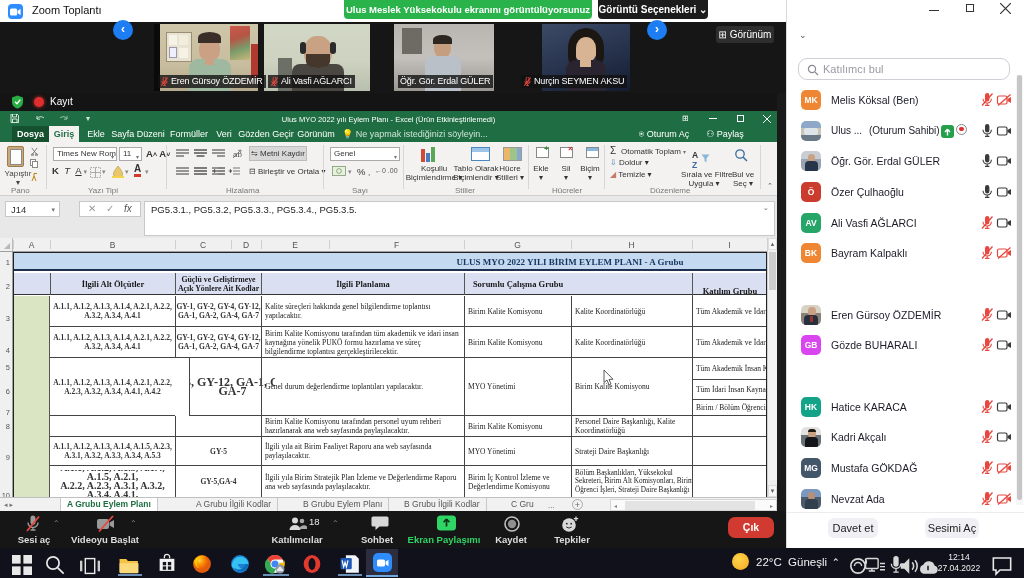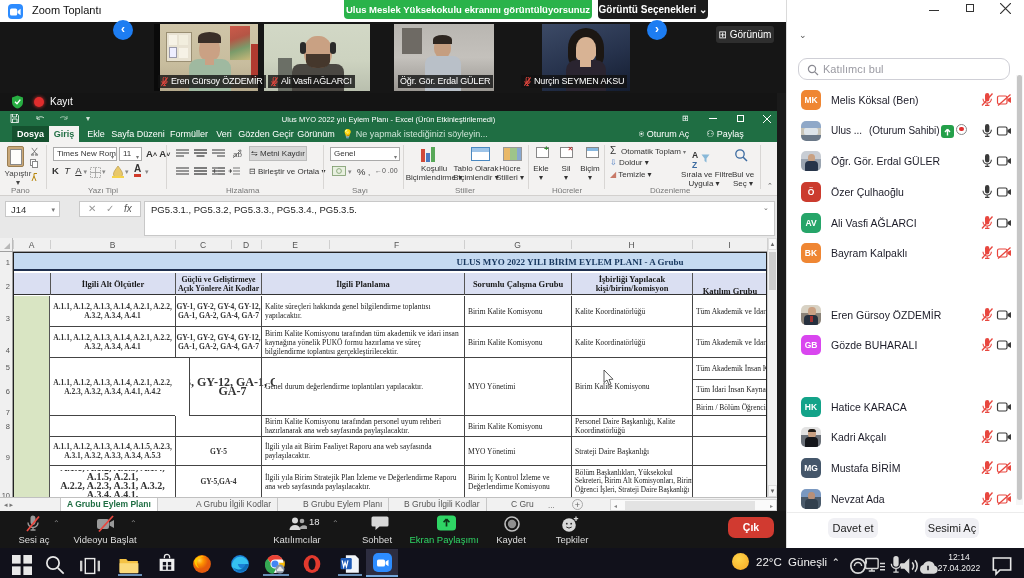--- a/index.html
+++ b/index.html
@@ -43,21 +43,21 @@
   #rowhdr { position:absolute; left:0; top:0; width:13px; height:245px; background:#f0f0f0; border-right:1px solid #9f9f9f; }
   .rnum { position:absolute; right:2px; font-size:7.5px; color:#555; }
   .cell { position:absolute; font-family:"Liberation Serif", serif; color:#1a1a1a; overflow:hidden; }
   .cc { display:flex; align-items:center; justify-content:center; text-align:center; }
   .cl { display:flex; align-items:center; text-align:left; }
   #vscroll { left:767px; top:127px; width:10px; height:259px; background:#f1f1f1; border-left:1px solid #d0d0d0; }
   #sheettabs { left:0; top:386px; width:777px; height:14px; background:#f1f1f1; border-top:1px solid #c0c0c0; font-size:8.5px; color:#555; }
   .stab { position:absolute; top:0; height:13px; line-height:13px; padding:0 6px; border-right:1px solid #c8c8c8; }
   
   #ztoolbar { left:0; top:511px; width:786px; height:37px; background:#161616; color:#ddd; font-size:9.5px; }
-  .ztl { position:absolute; top:23px; text-align:center; white-space:nowrap; }
+  .ztl { position:absolute; top:23px; text-align:center; white-space:nowrap;font-weight:bold; }
   .zti { position:absolute; top:4px; }
   
   #taskbar { left:0; top:548px; width:1024px; height:30px; background:#11111b; color:#fff; }
   .tbi { position:absolute; top:5px; width:20px; height:20px; }
   
   #panel { left:786px; top:0; width:238px; height:548px; background:#fff; border-left:1px solid #dadada; }
   #phdr { position:absolute; left:0; top:28px; width:238px; text-align:center; font-size:11.5px; font-weight:bold; color:#1a1a1a; }
   #searchbox { position:absolute; left:11px; top:58px; width:212px; height:22px; border:1px solid #cfcfd6; border-radius:9px; font-size:11px; color:#9a9aa2; line-height:20px; }
   .prow { position:absolute; left:0; width:227px; height:30px; }
   .pav { position:absolute; left:14px; top:5px; width:20px; height:20px; border-radius:5px; color:#fff; font-weight:bold; font-size:8.5px; text-align:center; line-height:20px; overflow:hidden; }
@@ -387,21 +387,20 @@
       </div>
 
       <div class="cell cc" style="left:13px;top:0;width:754px;height:19px;background:#c5daf1;border-bottom:2px solid #1f2f4f"></div>
       <div class="cell" style="left:370px;top:5px;width:400px;font-size:9px;font-weight:bold;color:#17375e;text-align:center">ULUS MYO 2022 YILI BİRİM EYLEM PLANI - A Grubu</div>
 
       <div class="cell" style="left:13px;top:21px;width:754px;height:22px;background:#dadff2;border-bottom:1px solid #333"></div>
       <div class="cell cc" style="left:50px;top:21px;width:125px;height:22px;font-size:8.5px;font-weight:bold;border-left:1px solid #555">İlgili Alt Ölçütler</div>
       <div class="cell cc" style="left:175px;top:21px;width:86px;height:22px;font-size:7.8px;font-weight:bold;line-height:9.5px;border-left:1px solid #555;white-space:nowrap">Güçlü ve Geliştirmeye<br>Açık Yönlere Ait Kodlar</div>
       <div class="cell cc" style="left:261px;top:21px;width:203px;height:22px;font-size:8.5px;font-weight:bold;border-left:1px solid #555">İlgili Planlama</div>
       <div class="cell cc" style="left:464px;top:21px;width:107px;height:22px;font-size:8.5px;font-weight:bold;border-left:1px solid #555">Sorumlu Çalışma Grubu</div>
-      <div class="cell cc" style="left:571px;top:21px;width:121px;height:22px;font-size:8.5px;font-weight:bold;line-height:9.5px;border-left:1px solid #555">İşbirliği Yapılacak<br>kişi/birim/komisyon</div>
       <div class="cell cc" style="left:692px;top:21px;width:75px;height:35px;font-size:8.5px;font-weight:bold;border-left:1px solid #555">Katılım Grubu</div>
 
       <div class="cell" style="left:13px;top:44px;width:37px;height:201px;background:#d9e5c3;border-right:1px solid #555"></div>
 
       <div class="cell cc" style="left:50px;top:44px;width:125px;height:31px;font-size:7.5px;font-weight:bold;line-height:9px;border-bottom:1px solid #444;color:#333;white-space:nowrap">A.1.1, A.1.2, A.1.3, A.1.4, A.2.1, A.2.2,<br>A.3.2, A.3.4, A.4.1</div>
       <div class="cell cc" style="left:175px;top:44px;width:86px;height:31px;font-size:7.5px;font-weight:bold;line-height:9px;border-bottom:1px solid #444;border-left:1px solid #444;color:#333;white-space:nowrap">GY-1, GY-2, GY-4, GY-12,<br>GA-1, GA-2, GA-4, GA-7</div>
       <div class="cell cl" style="left:261px;top:44px;width:203px;height:31px;font-size:7.5px;line-height:9px;border-bottom:1px solid #444;border-left:1px solid #444;padding:0 3px">Kalite süreçleri hakkında genel bilgilendirme toplantısı yapılacaktır.</div>
       <div class="cell cl" style="left:464px;top:44px;width:107px;height:31px;font-size:7.5px;border-bottom:1px solid #444;border-left:1px solid #444;padding:0 3px">Birim Kalite Komisyonu</div>
       <div class="cell cl" style="left:571px;top:44px;width:121px;height:31px;font-size:7.5px;border-bottom:1px solid #444;border-left:1px solid #444;padding:0 3px">Kalite Koordinatörlüğü</div>
       <div class="cell cl" style="left:692px;top:44px;width:75px;height:31px;font-size:7.5px;border-bottom:1px solid #444;border-left:1px solid #444;padding:0 3px;white-space:nowrap">Tüm Akademik ve İdari İnsan</div>
@@ -651,21 +650,21 @@
     <div class="pnm">Kadri Akçalı</div>
     <svg class="pic" style="left:192px" viewBox="0 0 16 16">
         <use href="#g-micoff"></use>
       </svg>
       <svg class="pic" style="left:209px" viewBox="0 0 16 16">
         <use href="#g-camon"></use>
       </svg>
   </div>
   <div class="prow" style="top:452.8px">
     <div class="pav" style="background:#44566a">MG</div>
-      <div class="pnm">Mustafa BİRİM</div>
+      <div class="pnm">Mustafa GÖKDAĞ</div>
     <svg class="pic" style="left:192px" viewBox="0 0 16 16">
         <use href="#g-micoff"></use>
       </svg>
       <svg class="pic" style="left:209px" viewBox="0 0 16 16">
         <use href="#g-camoff"></use>
       </svg>
   </div>
   <div class="prow" style="top:483.5px">
     <div class="pav" style="background:linear-gradient(180deg,#7a98c0 0 40%,#4a5a6a 40%)">
         <div style="position:absolute;left:6.5px;top:3.5px;width:7px;height:8px;border-radius:45%;background:#b89078"></div>

